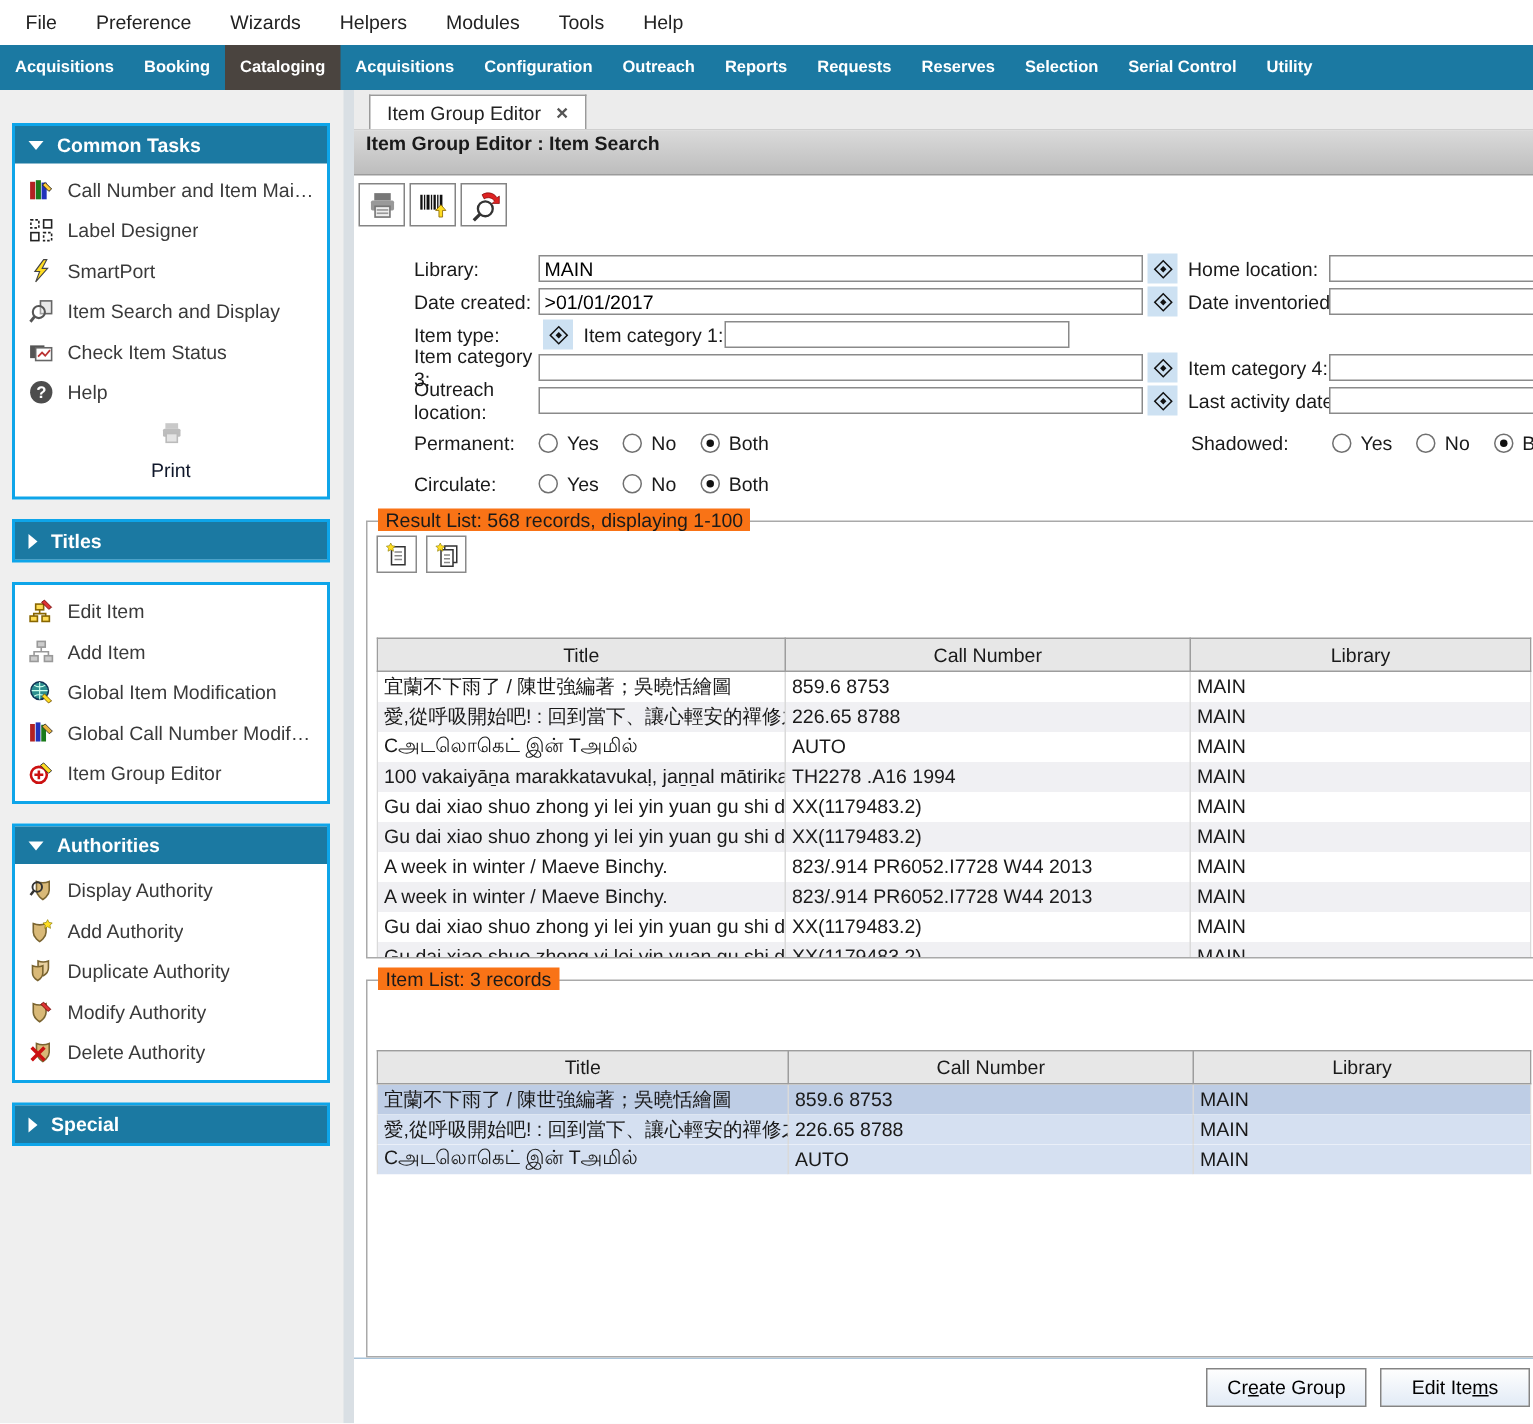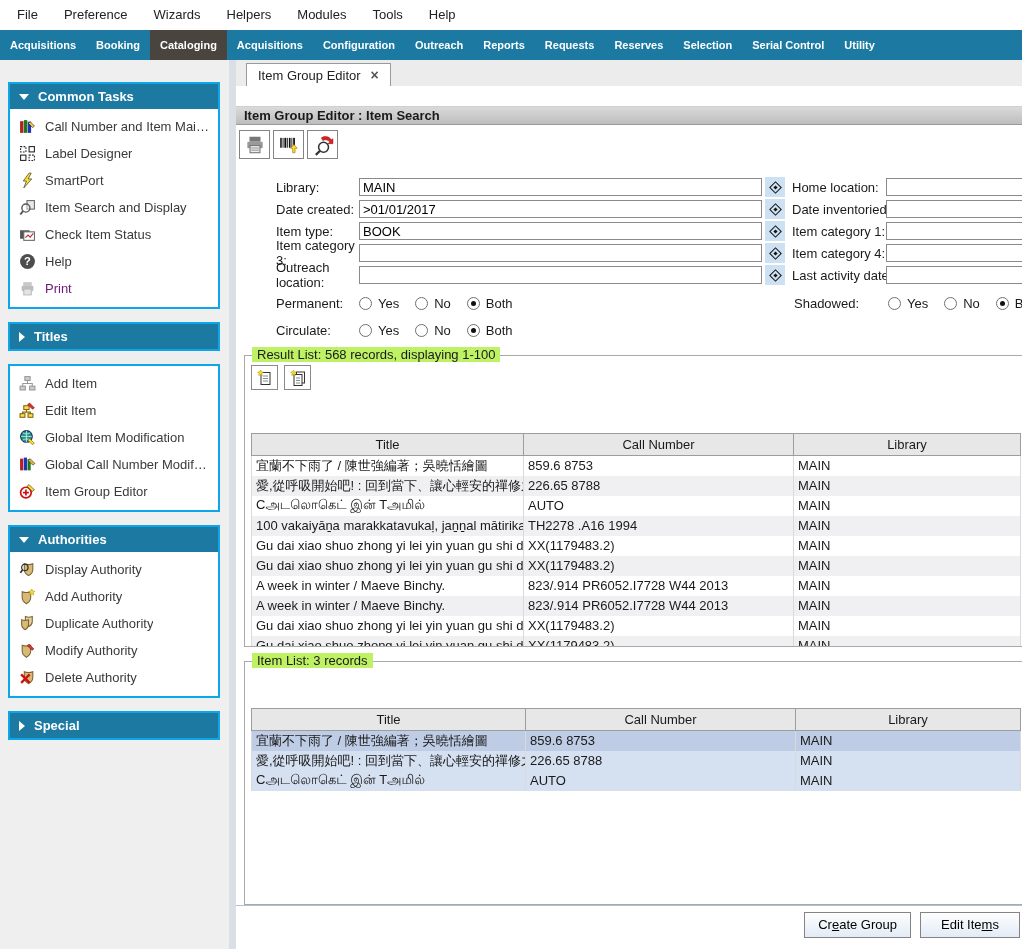--- a/index.html
+++ b/index.html
@@ -20,27 +20,27 @@
   .content { flex:1; display:flex; overflow:hidden; background:#efefef; }
   .sidebar { width:236px; flex:none; background:#efefef; padding:22px 9px 0 8px; border-right:7px solid #d9dfe4; overflow:hidden; }
   .panel { border:2px solid #0ea5e9; background:#fff; margin-bottom:13px; }
   .panel-hd { background:#1b79a2; color:#fff; font-weight:bold; padding:5px 9px; display:flex; align-items:center; gap:9px; }
   .arr-down { width:0; height:0; border-left:5px solid transparent; border-right:5px solid transparent; border-top:6px solid #fff; flex:none; }
   .arr-right { width:0; height:0; border-top:5px solid transparent; border-bottom:5px solid transparent; border-left:6px solid #fff; flex:none; }
   .panel-items { padding:4px 0 5px 0; }
   .s-item { display:flex; align-items:center; gap:9px; padding:5px 9px; color:#3a3a3a; white-space:nowrap; overflow:hidden; }
   .s-item svg { width:17px; height:17px; flex:none; }
   .s-item .lbl { overflow:hidden; text-overflow:ellipsis; }
-  .s-item.disabled { color:#701a75; }
+  .s-item.disabled { color:#0f172a;flex-direction:column; }
   
   .main { flex:1; background:#fff; display:flex; flex-direction:column; overflow:hidden; min-width:0; }
   .tabstrip { height:26px; flex:none; background:#ececec; display:flex; align-items:stretch; padding:3px 0 0 10px; }
   .tab { background:#fff; border:1px solid #9a9a9a; border-bottom:none; padding:0 11px; display:flex; align-items:center; gap:10px; color:#222; }
   .tab-close { color:#555; font-weight:bold; font-size:14px; line-height:1; }
-  .titlebar { height:19px; flex:none; line-height:18px; background:linear-gradient(#dadada,#bdbdbd); border-top:1px solid #cfcfcf; border-bottom:1px solid #9b9b9b; font-weight:bold; padding:0 8px;margin-top:20px; }
+  .titlebar { height:31px; flex:none; line-height:18px; background:linear-gradient(#dadada,#bdbdbd); border-top:1px solid #cfcfcf; border-bottom:1px solid #9b9b9b; font-weight:bold; padding:0 8px; }
   .toolbar { flex:none; padding:5px 3px 5px 3px; display:flex; gap:3px; }
   .tbtn { width:31px; height:29px; border:1px solid #848484; background:#fff; display:flex; align-items:center; justify-content:center; }
   .tbtn svg { width:22px; height:22px; }
   
   .form { flex:none; padding:12px 0 6px 15px; }
   .frow { display:flex; align-items:center; height:22px; }
   .flabel  { width:83px;  flex:none;margin-left:25px; }
   .finput  { width:403px; flex:none; height:18px; border:1px solid #8a8a8a; font-family:"Liberation Sans",sans-serif; font-size:13px; padding:0 3px; background:#fff; }
   .gadget  { width:20px; height:20px; flex:none; margin-left:3px; background:#cde1f2; display:flex; align-items:center; justify-content:center; }
   .diamond { width:9px; height:9px; border:1px solid #111; transform:rotate(45deg); display:flex; align-items:center; justify-content:center; }
@@ -48,21 +48,21 @@
   .flabel2 { width:94px; flex:none; margin-left:7px; white-space:nowrap; }
   .finput2 { width:230px; flex:none; height:18px; border:1px solid #8a8a8a; font-family:"Liberation Sans",sans-serif; font-size:13px; padding:0 3px; background:#fff; }
   .rrow { display:flex; align-items:center; height:20px; margin-top:7px; }
   .rgroup { width:428px; flex:none; display:flex; align-items:center; }
   .rgroup2 { display:flex; align-items:center; }
   .radio { width:13px; height:13px; border:1px solid #707070; border-radius:50%; background:#fff; position:relative; margin-right:6px; flex:none; }
   .radio.on::after { content:''; position:absolute; inset:3px; background:#111; border-radius:50%; }
   .ropt { margin-right:16px; }
   
   .gbox { position:relative; border:1px solid #a9a9a9; margin:9px -6px 0 8px; background:#fff; }
-  .glegend { position:absolute; top:-9px; left:7px; background:#bef264; padding:0 5px; }
+  .glegend { position:absolute; top:-9px; left:7px; background:#f97316; padding:0 5px; }
   .gtools { padding:9px 0 6px 6px; display:flex; gap:6px; }
   .tbtn2 { width:27px; height:25px; border:1px solid #8a8a8a; background:#fff; display:flex; align-items:center; justify-content:center; }
   .tbtn2 svg { width:18px; height:18px; }
   .twrap { margin:0 6px 6px 6px; overflow:hidden; }
   .twrap.result { height:250px; margin-bottom:0; }
   table { border-collapse:collapse; width:100%; table-layout:fixed;margin-top:37px; }
   th { background:#e7e7e7; border:1px solid #9d9d9d; font-weight:normal; height:22px; }
   td { height:20px; padding:0 4px; white-space:nowrap; overflow:hidden; border-left:1px solid #dadada; border-right:1px solid #dadada; }
   .rtable tbody tr:nth-child(even) td { background:#f0f0f3; }
   .itable tbody tr td { background:#d5e0f1; }
@@ -174,36 +174,36 @@
         <div class="panel-hd">
           <span class="arr-right"></span>
           <span>Titles</span>
         </div>
       </div>
 
       <div class="panel">
         <div class="panel-items">
           <div class="s-item">
             <svg viewBox="0 0 16 16">
-                <rect x="5.5" y="1.5" width="5" height="3.6" fill="#cccccc" stroke="#999"></rect>
-                <rect x="1" y="10.5" width="5" height="3.6" fill="#cccccc" stroke="#999"></rect>
-                <rect x="10" y="10.5" width="5" height="3.6" fill="#cccccc" stroke="#999"></rect>
-                <path d="M8 5.1V8M3.5 10.5V8h9v2.5" stroke="#999" fill="none"></path>
-              </svg>
-            <span class="lbl">Add Item</span>
-          </div>
-          <div class="s-item">
-            <svg viewBox="0 0 16 16">
                 <rect x="4.5" y="3.5" width="5" height="3.6" fill="#ffdd55" stroke="#886600"></rect>
                 <rect x="1" y="11" width="4.6" height="3.4" fill="#ffdd55" stroke="#886600"></rect>
                 <rect x="8.5" y="11" width="4.6" height="3.4" fill="#ffdd55" stroke="#886600"></rect>
                 <path d="M7 7.1V9.5M3.3 11V9.5h7.5V11" stroke="#886600" fill="none"></path>
                 <path d="M10 1l4.5 4.5-1.8 1.3L8.2 2.3z" fill="#dd3333" stroke="#660000" stroke-width=".5"></path>
               </svg>
             <span class="lbl">Edit Item</span>
+          </div>
+          <div class="s-item">
+            <svg viewBox="0 0 16 16">
+                <rect x="5.5" y="1.5" width="5" height="3.6" fill="#cccccc" stroke="#999"></rect>
+                <rect x="1" y="10.5" width="5" height="3.6" fill="#cccccc" stroke="#999"></rect>
+                <rect x="10" y="10.5" width="5" height="3.6" fill="#cccccc" stroke="#999"></rect>
+                <path d="M8 5.1V8M3.5 10.5V8h9v2.5" stroke="#999" fill="none"></path>
+              </svg>
+            <span class="lbl">Add Item</span>
           </div>
           <div class="s-item">
             <svg viewBox="0 0 16 16">
                 <circle cx="7" cy="7" r="5.5" fill="#2c8f8f" stroke="#113355"></circle>
                 <path d="M2 7h10M7 1.5v11M3.5 3.5c2 1.5 5 1.5 7 0M3.5 10.5c2-1.5 5-1.5 7 0" stroke="#ccffee" fill="none" stroke-width=".7"></path>
                 <path d="M10 9l4.5 4.5-2 1.2-4-4z" fill="#ffdd22" stroke="#664400" stroke-width=".5"></path>
               </svg>
             <span class="lbl">Global Item Modification</span>
           </div>
           <div class="s-item">
@@ -337,21 +337,20 @@
           <span class="flabel">Date created:</span>
           <input class="finput" type="text" value="&gt;01/01/2017" style="">
           <span class="gadget">
               <span class="diamond"></span>
             </span>
           <span class="flabel2">Date inventoried:</span>
           <input class="finput2" type="text" value="" style="">
         </div>
         <div class="frow">
           <span class="flabel">Item type:</span>
-          <input class="finput" type="text" value="BOOK" style="">
           <span class="gadget">
               <span class="diamond"></span>
             </span>
           <span class="flabel2">Item category 1:</span>
           <input class="finput2" type="text" value="" style="">
         </div>
         <div class="frow">
           <span class="flabel">Item category 3:</span>
           <input class="finput" type="text" value="" style="">
           <span class="gadget">

